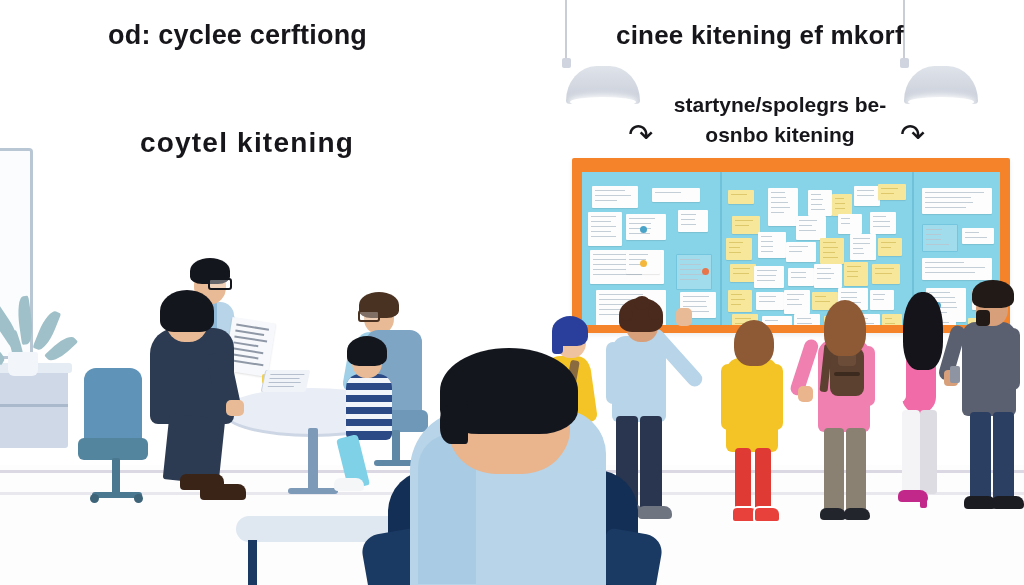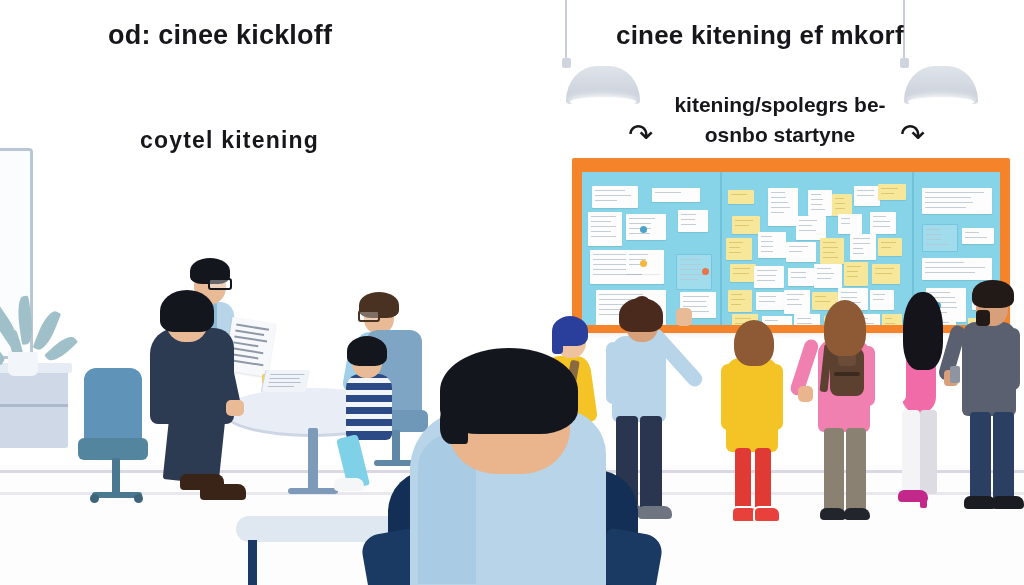--- a/index.html
+++ b/index.html
@@ -41,21 +41,21 @@
     background:#ffffff;border-radius:50%;
     box-shadow:0 0 6px 2px rgba(255,255,255,.95);
   }
 
   
   .caption{
     position:absolute;color:#17171b;font-weight:700;letter-spacing:.2px;
     white-space:nowrap;
   }
   #cap-main{left:108px;top:20px;font-size:27px;}
-  #cap-sub{left:140px;top:127px;font-size:23px;letter-spacing:1.2px;font-weight:600;}
+  #cap-sub{left:140px;top:127px;font-size:28px;letter-spacing:1.2px;font-weight:600;}
   #cap-right{left:616px;top:20px;font-size:26px;}
   .cap-block{
     position:absolute;left:600px;top:90px;width:360px;text-align:center;
     color:#17171b;font-size:21px;font-weight:600;line-height:30px;
   }
   .arrow-glyph{
     position:absolute;color:#17171b;font-size:30px;line-height:1;
     font-family:"DejaVu Sans",sans-serif;
   }
   #arrow-left{left:628px;top:120px;transform:scaleX(-1);}
@@ -617,23 +617,23 @@
     <div class="hair" style="left:40px;top:-4px;width:138px;height:86px;background:#14161e;border-radius:50% 50% 28% 28%"></div>
     <div style="position:absolute;left:40px;top:52px;width:28px;height:40px;background:#14161e;border-radius:40% 10% 10% 40%"></div>
   </div>
 
   <div style="position:absolute;left:388px;top:470px;z-index:19">
     <div style="position:absolute;left:0;top:0;width:250px;height:118px;background:#132f55;border-radius:42px 42px 0 0"></div>
     <div style="position:absolute;left:-24px;top:62px;width:58px;height:56px;background:#1b3a63;border-radius:18px 8px 0 0;transform:rotate(-10deg)"></div>
     <div style="position:absolute;left:214px;top:62px;width:58px;height:56px;background:#1b3a63;border-radius:8px 18px 0 0;transform:rotate(10deg)"></div>
   </div>
 
-  <div class="caption" id="cap-main">od: cinee kickloff</div>
+  <div class="caption" id="cap-main">od: cyclee cerftiong</div>
   <div class="caption" id="cap-sub">coytel  kitening</div>
   <div class="caption" id="cap-right">cinee kitening ef mkorf</div>
   <div class="cap-block">
-    <div>kitening/spolegrs be-</div>
-    <div>osnbo startyne</div>
+    <div>startyne/spolegrs be-</div>
+    <div>osnbo kitening</div>
   </div>
   <div class="arrow-glyph" id="arrow-left">↶</div>
   <div class="arrow-glyph" id="arrow-right">↷</div>
 
 </div>
 
 </body></html>

